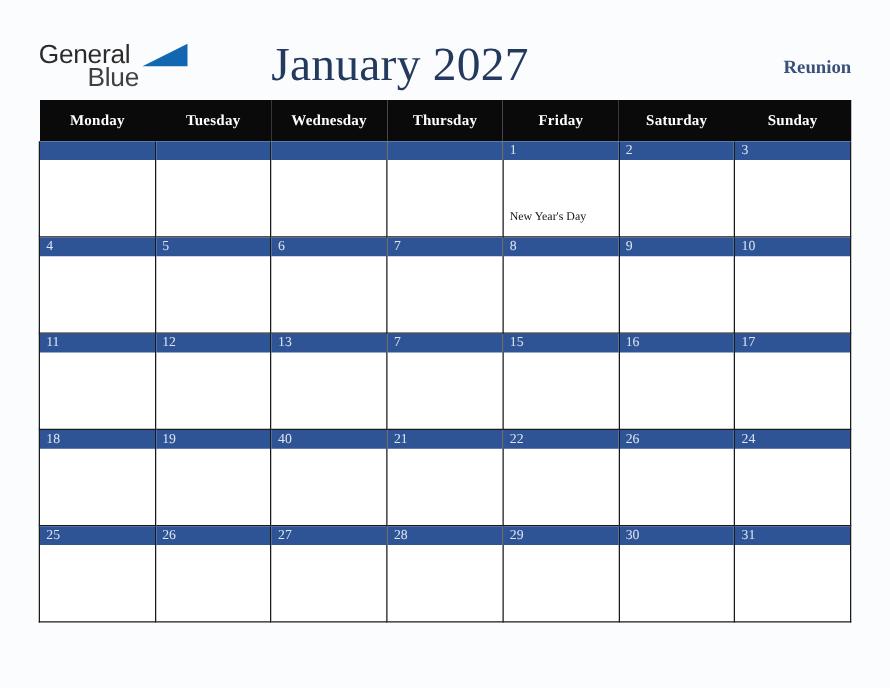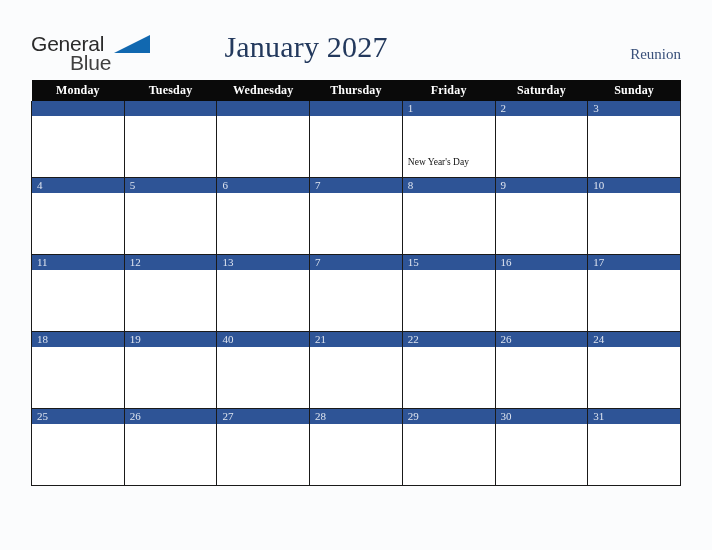--- a/index.html
+++ b/index.html
@@ -63,57 +63,58 @@
     top: 2px;
     width: 0;
     height: 0;
     border-style: solid;
     border-width: 0 0 18px 36px;
     border-color: transparent transparent #1168b0 transparent;
   }
 
   .title {
     position: absolute;
-    left: 0;
+    left: 14px;
     top: 30px;
     width: 612px;
     text-align: center;
     font-family: "Liberation Serif", serif;
-    font-size: 30px;
+    font-size: 38px;
     color: #23395d;
     font-weight: normal;
     letter-spacing: 0.2px;
   }
 
   .region {
     position: absolute;
     right: 31px;
     top: 46px;
     font-family: "Liberation Serif", serif;
     font-size: 15px;
     color: #39507a;
+    font-weight: bold;
   }
 
   
   .calendar {
     position: absolute;
     left: 31px;
     top: 80px;
     width: 650px;
     border-collapse: collapse;
     table-layout: fixed;
   }
 
   .calendar th {
     background: #0a0a0a;
     color: #ffffff;
     font-family: "Liberation Serif", serif;
     font-size: 12px;
     font-weight: bold;
-    height: 21px;
+    height: 33px;
     padding: 0;
     text-align: center;
     border: 0;
     letter-spacing: 0.2px;
   }
 
   .calendar td {
     padding: 0;
     vertical-align: top;
     border-left: 1px solid #1a1a1a;

